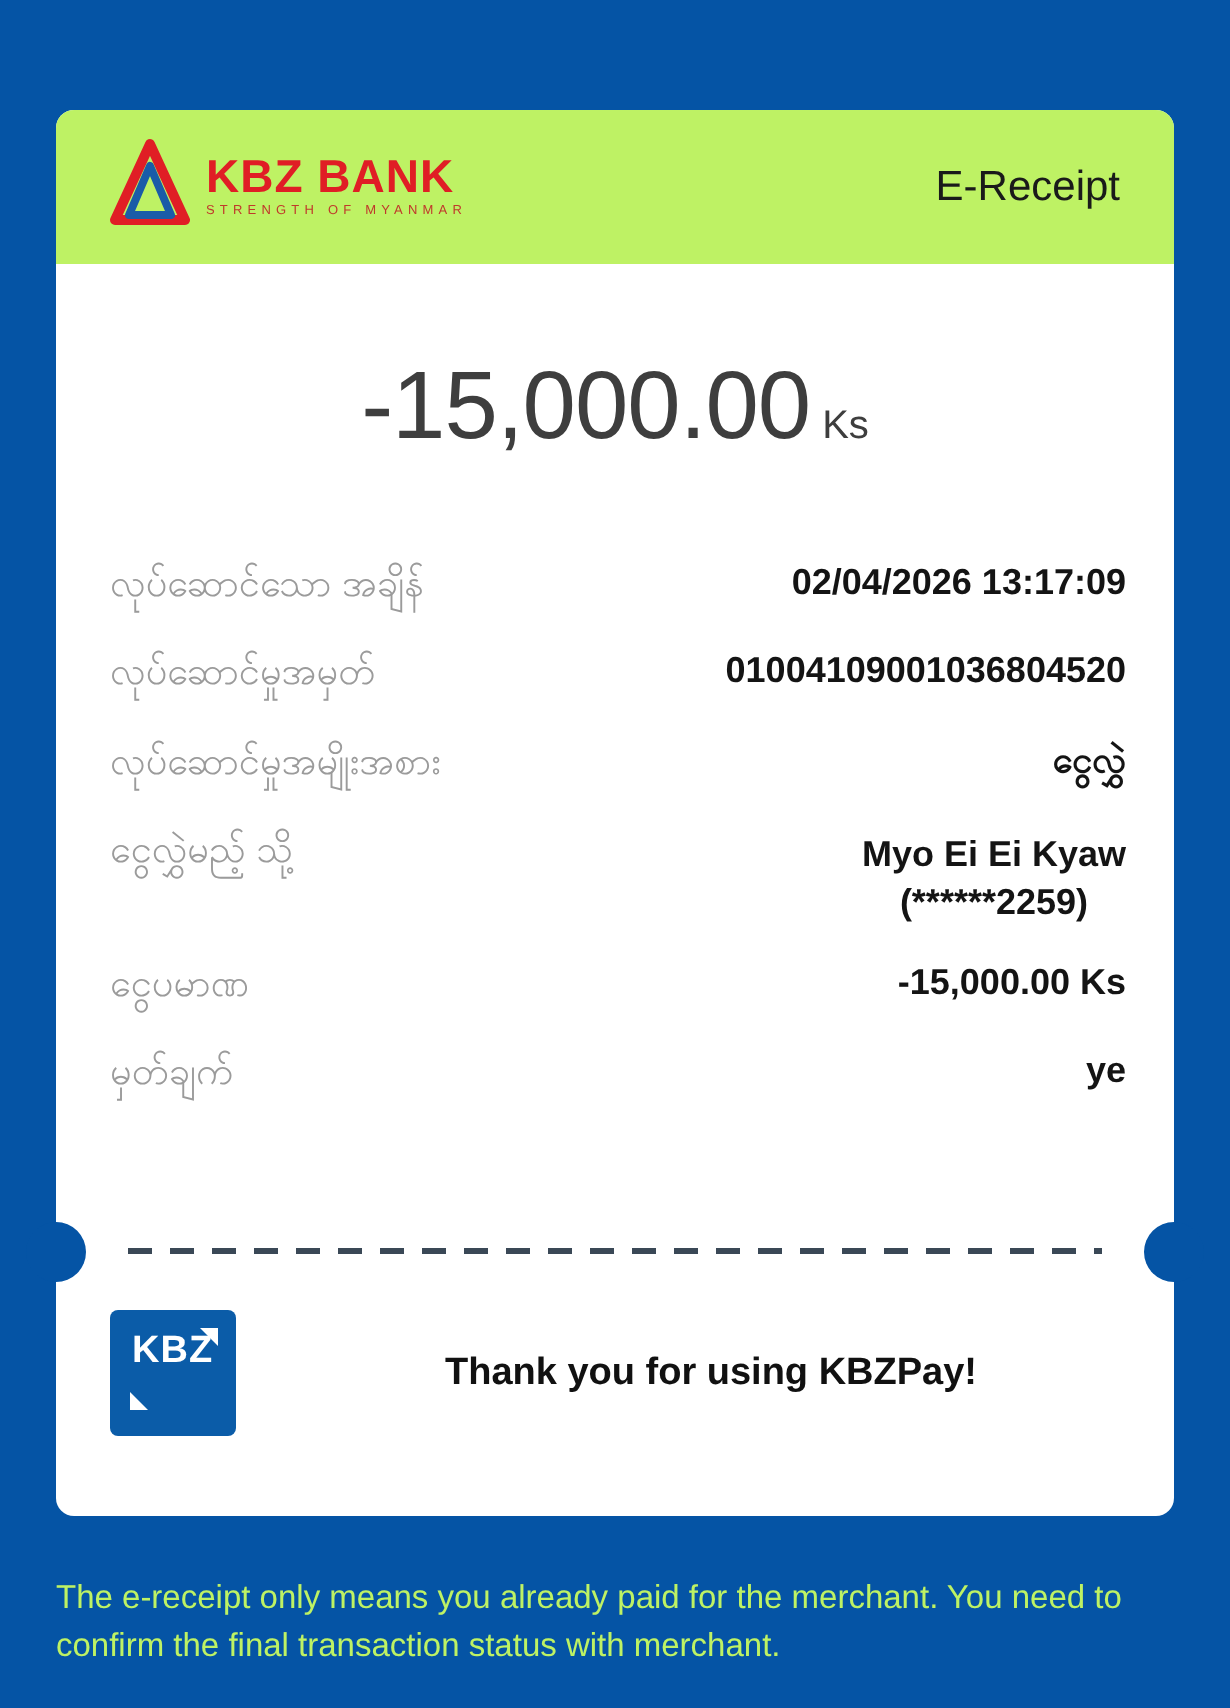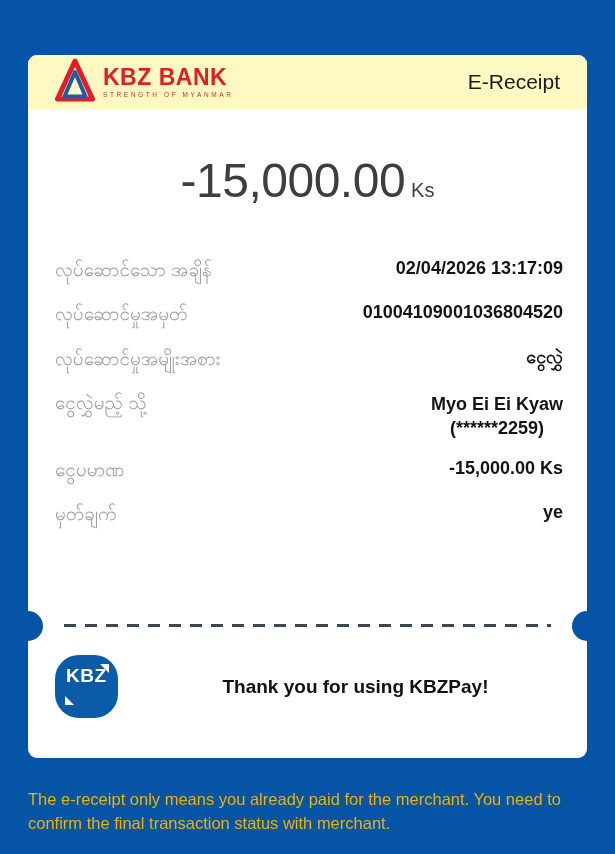--- a/index.html
+++ b/index.html
@@ -14,22 +14,22 @@
     width: 559px;
     height: 703px;
     margin: 55px 0 0 28px;
     background: #ffffff;
     border-radius: 9px;
     display: flex;
     flex-direction: column;
   }
   
   .card-header {
-    height: 54px;
-    background: #fef9c3;
+    height: 77px;
+    background: #bef264;
     border-radius: 9px 9px 0 0;
     display: flex;
     align-items: center;
     justify-content: space-between;
     padding: 0 27px;
   }
   .brand { display: flex; align-items: center; gap: 8px; }
   .brand-text-block { display: flex; flex-direction: column; line-height: 1; }
   .brand-name {
     color: #E01E25;
@@ -106,21 +106,21 @@
   
   .card-footer {
     display: flex;
     align-items: center;
     padding: 28px 26px 40px 27px;
   }
   .kbzpay-logo {
     position: relative;
     width: 63px; height: 63px;
     background: #0B5CA8;
-    border-radius: 24px;
+    border-radius: 4px;
     color: #ffffff;
     padding: 11px 0 0 11px;
     flex-shrink: 0;
   }
   .kbzpay-line1 { font-size: 19px; font-weight: 700; letter-spacing: 0.5px; line-height: 1.05; }
   .kbzpay-line2 { font-size: 17px; font-weight: 400; margin-left: 9px; line-height: 1.1; margin-top: 40px; }
   .kbzpay-arrow {
     position: absolute;
     width: 9px; height: 9px;
     background: #ffffff;
@@ -132,21 +132,21 @@
     text-align: center;
     font-size: 19px;
     font-weight: 700;
     color: #111111;
     padding-left: 32px;
     white-space: nowrap;
   }
   
   .disclaimer {
     margin: 30px 28px 0 28px;
-    color: #eab308;
+    color: #bef264;
     font-size: 16.5px;
     line-height: 1.45;
   }
 </style>
 </head>
 <body>
 
 <div class="receipt-card">
 
   <div class="card-header">

